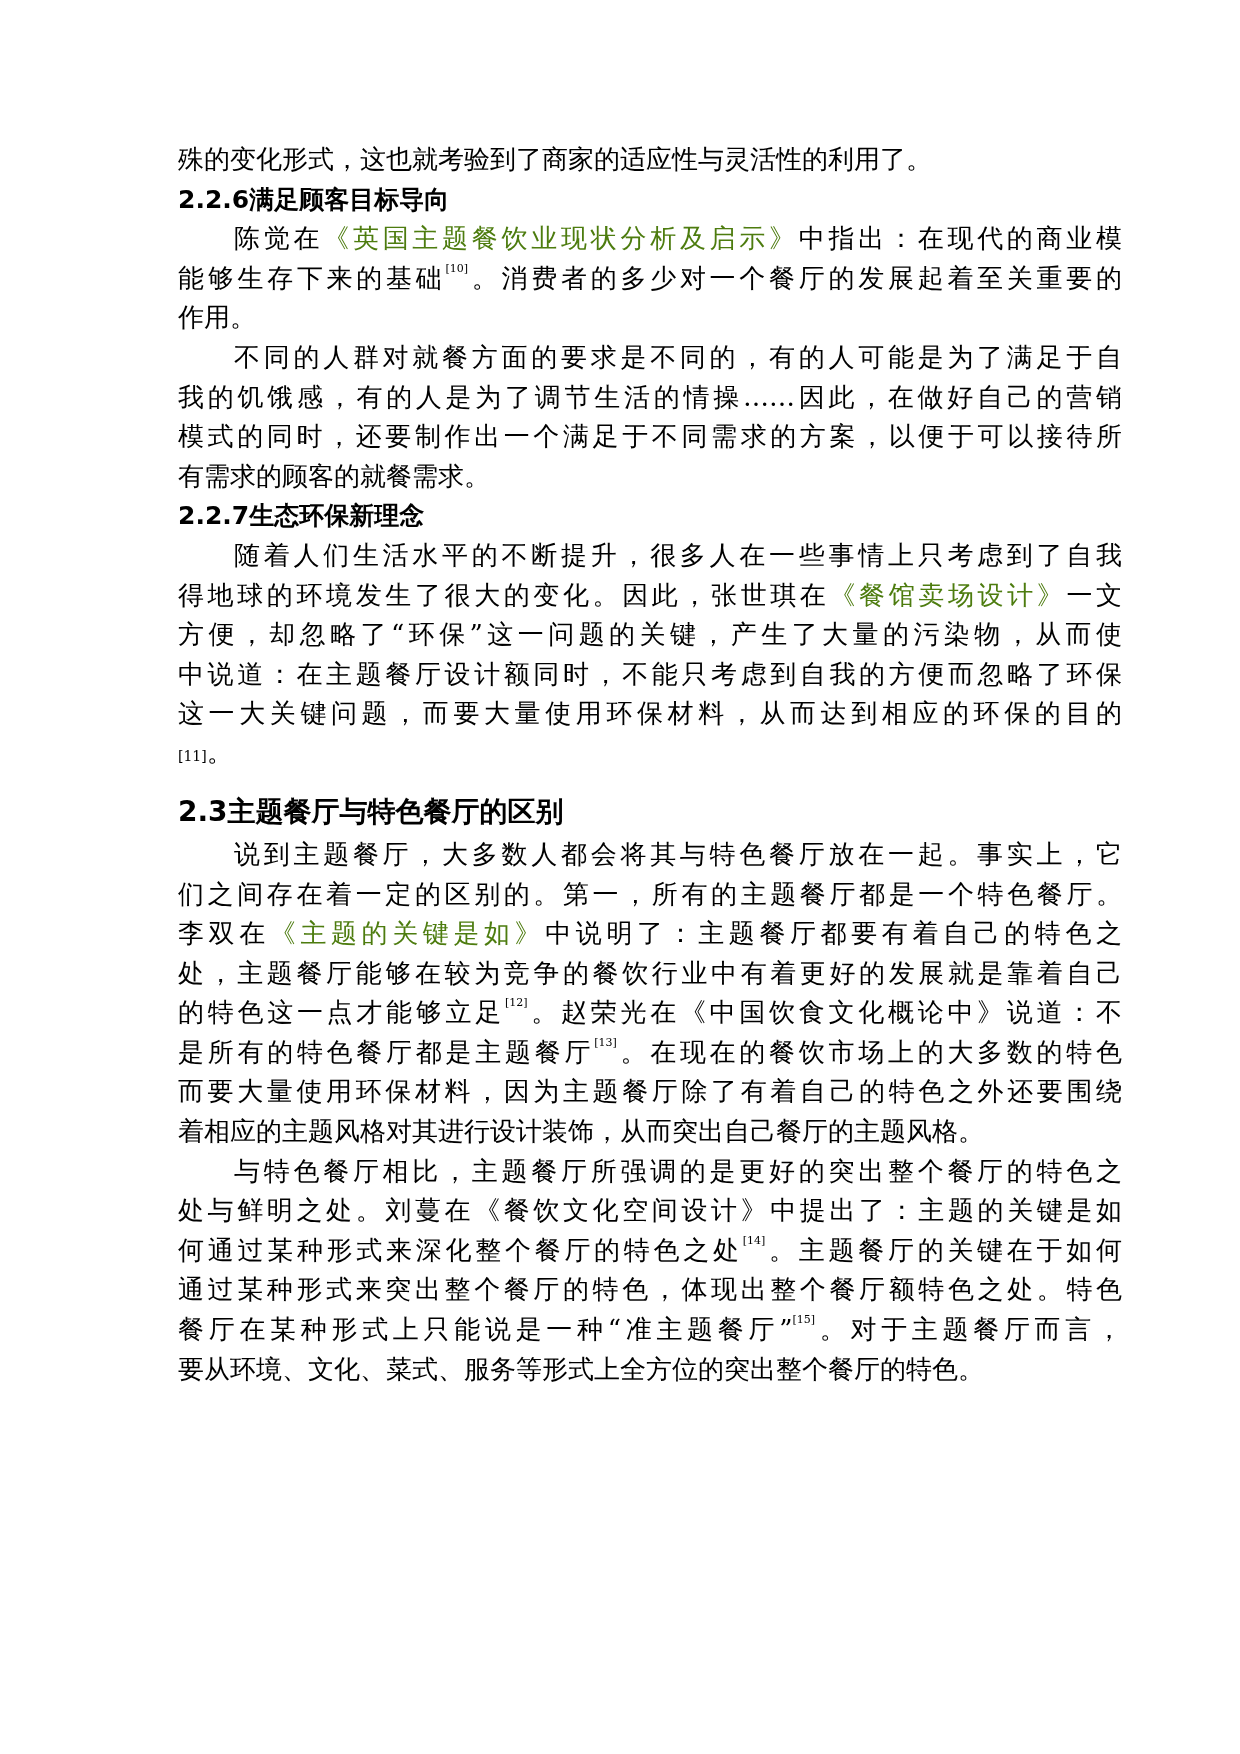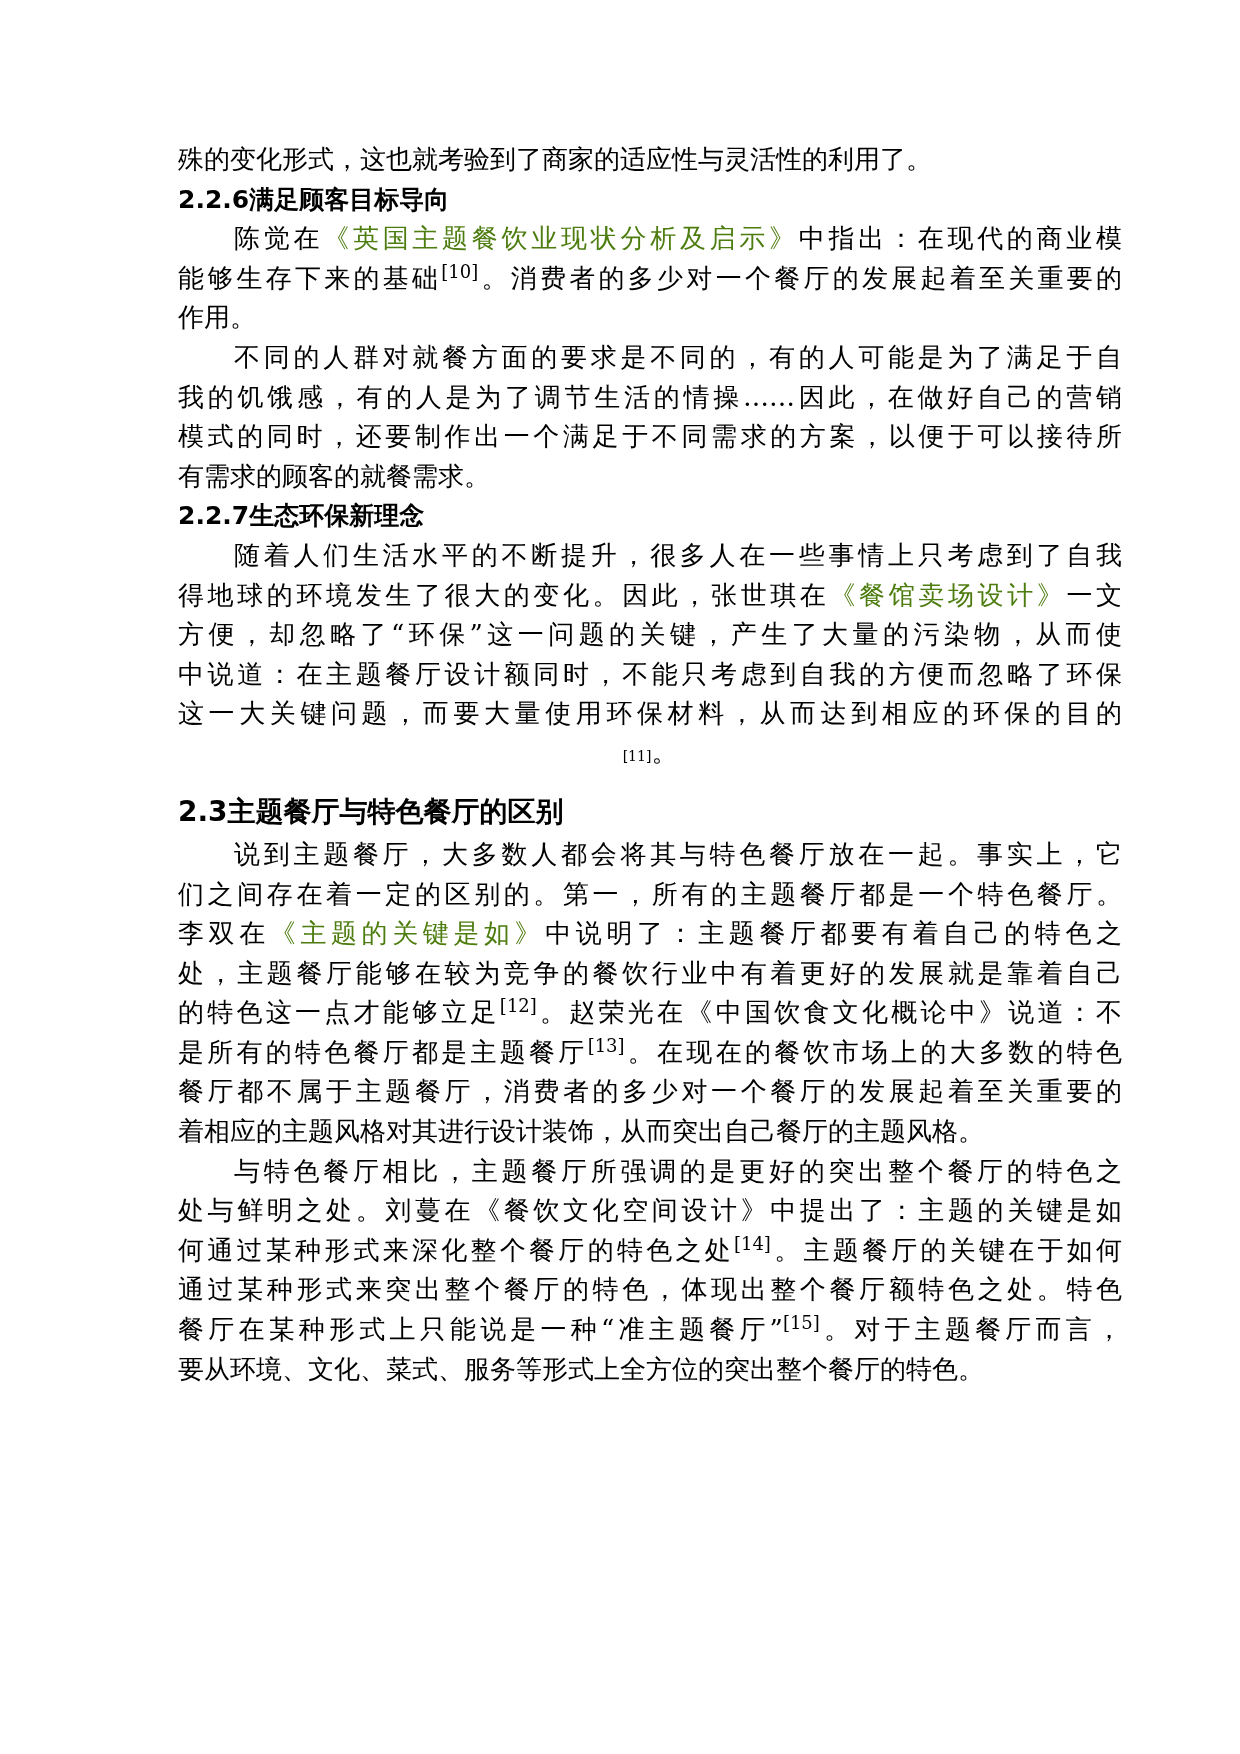--- a/index.html
+++ b/index.html
@@ -8,22 +8,22 @@
     position: absolute; left: 178px; top: 140px; width: 944px;
     font-family: "DejaVu Serif", "Liberation Serif", serif;
     color: #000; font-size: 26px; line-height: 39.6px;
   }
   .line { height: 39.6px; white-space: nowrap; overflow: visible; text-align: justify; text-align-last: justify; }
   .line.last { text-align-last: left; }
   .indent { padding-left: 56px; }
   .h3 { font-family: "DejaVu Sans", "Liberation Sans", sans-serif; font-weight: bold; font-size: 25px; letter-spacing: 0px; height: 39.6px; white-space: nowrap; }
   .h2 { font-family: "DejaVu Sans", "Liberation Sans", sans-serif; font-weight: bold; font-size: 28px; height: 46px; line-height: 46px; white-space: nowrap; margin-top: 19px; }
   .book { color: #4d7c0f; font-weight: normal; }
-  sup { font-size: 18px; vertical-align: top; line-height: 1; position: relative; top: 4px; }
-  .refline { height: 36px; line-height: 36px; font-size: 14px; text-align: center; }
+  sup { font-size: 11px; vertical-align: top; line-height: 1; position: relative; top: 4px; }
+  .refline { height: 36px; line-height: 36px; font-size: 14px; }
   .refline .dot { font-size: 26px; }
 </style>
 </head>
 <body>
 
 <div class="page">
 
   <div class="line last"><span>殊的变化形式，这也就考验到了商家的适应性与灵活性的利用了。</span></div>
 
   <div class="h3"><span>2.2.6</span><span>满足顾客目标导向</span></div>
@@ -54,21 +54,21 @@
 
   <div class="h2"><span>2.3</span><span>主题餐厅与特色餐厅的区别</span></div>
 
   <div>
     <div class="line indent"><span>说到主题餐厅，大多数人都会将其与特色餐厅放在一起。事实上，它</span></div>
     <div class="line"><span>们之间存在着一定的区别的。第一，所有的主题餐厅都是一个特色餐厅。</span></div>
     <div class="line"><span>李双在</span><span class="book">《主题的关键是如》</span><span>中说明了：主题餐厅都要有着自己的特色之</span></div>
     <div class="line"><span>处，主题餐厅能够在较为竞争的餐饮行业中有着更好的发展就是靠着自己</span></div>
     <div class="line"><span>的特色这一点才能够立足</span><sup>[12]</sup><span>。赵荣光在《中国饮食文化概论中》说道：不</span></div>
     <div class="line"><span>是所有的特色餐厅都是主题餐厅</span><sup>[13]</sup><span>。在现在的餐饮市场上的大多数的特色</span></div>
-    <div class="line"><span>餐厅都不属于主题餐厅，消费者的多少对一个餐厅的发展起着至关重要的</span></div>
+    <div class="line"><span>而要大量使用环保材料，因为主题餐厅除了有着自己的特色之外还要围绕</span></div>
     <div class="line last"><span>着相应的主题风格对其进行设计装饰，从而突出自己餐厅的主题风格。</span></div>
   </div>
 
   <div>
     <div class="line indent"><span>与特色餐厅相比，主题餐厅所强调的是更好的突出整个餐厅的特色之</span></div>
     <div class="line"><span>处与鲜明之处。刘蔓在《餐饮文化空间设计》中提出了：主题的关键是如</span></div>
     <div class="line"><span>何通过某种形式来深化整个餐厅的特色之处</span><sup>[14]</sup><span>。主题餐厅的关键在于如何</span></div>
     <div class="line"><span>通过某种形式来突出整个餐厅的特色，体现出整个餐厅额特色之处。特色</span></div>
     <div class="line"><span>餐厅在某种形式上只能说是一种“准主题餐厅”</span><sup>[15]</sup><span>。对于主题餐厅而言，</span></div>
     <div class="line last"><span>要从环境、文化、菜式、服务等形式上全方位的突出整个餐厅的特色。</span></div>

